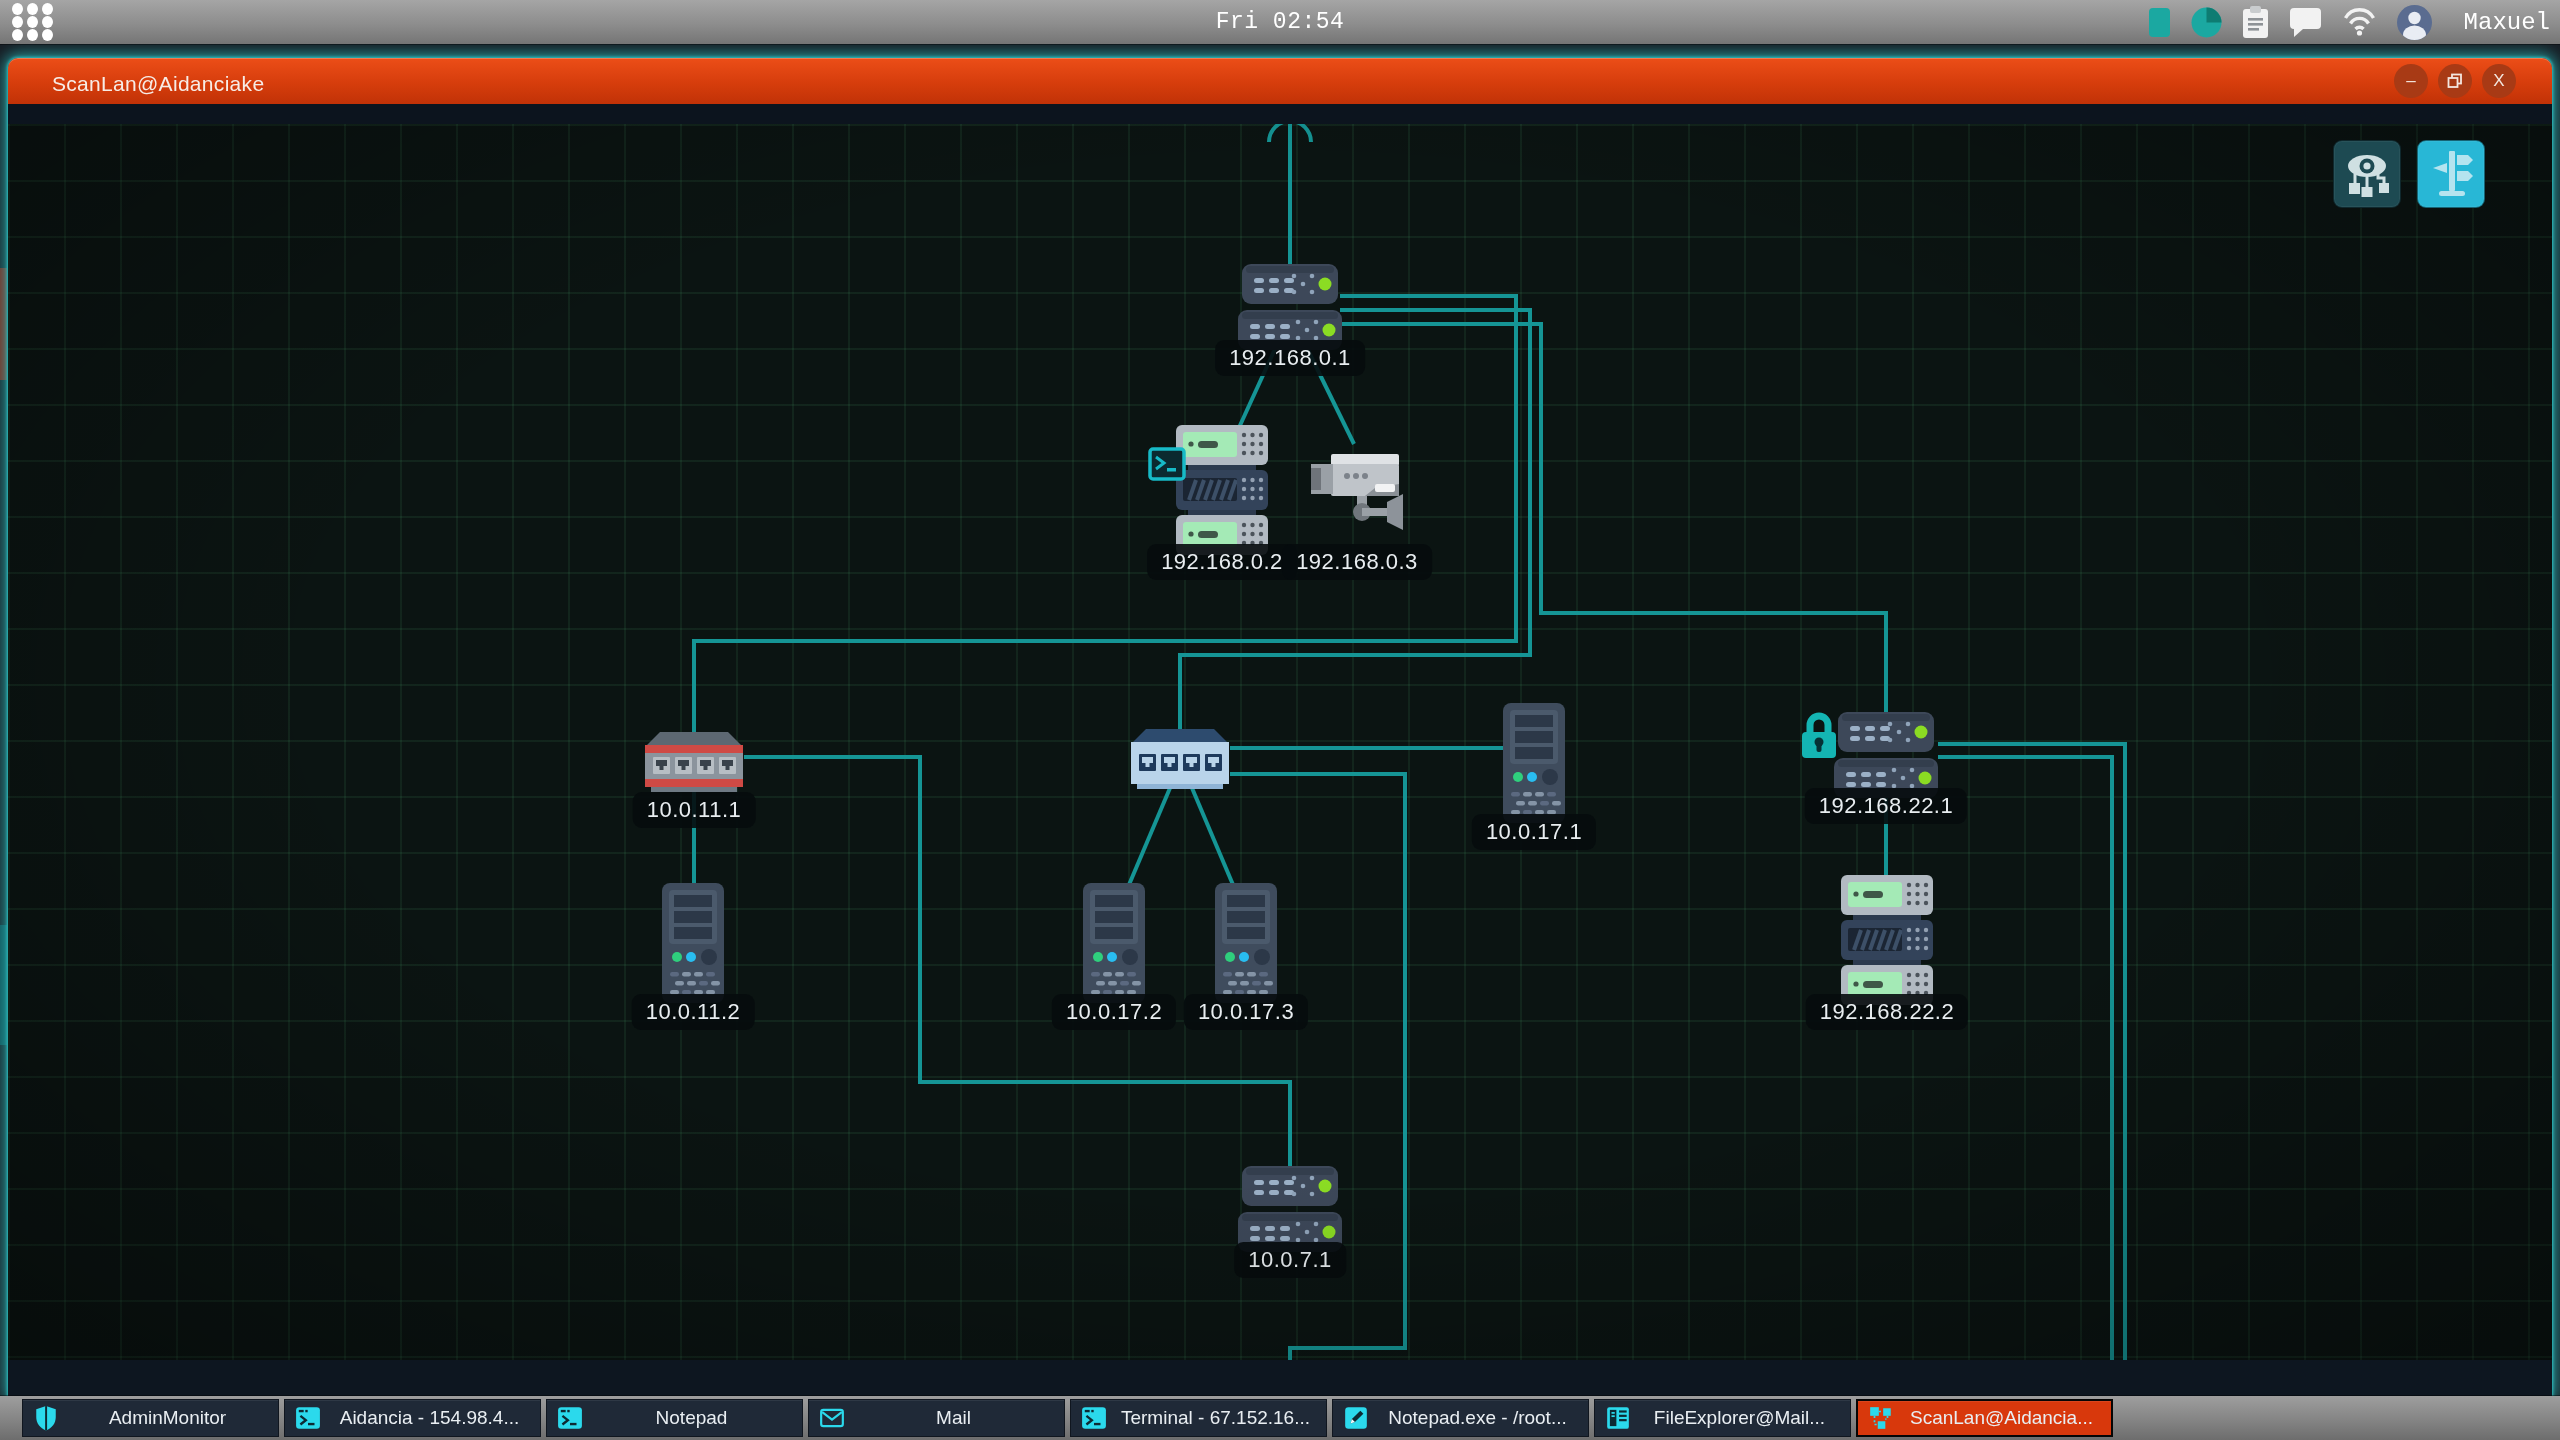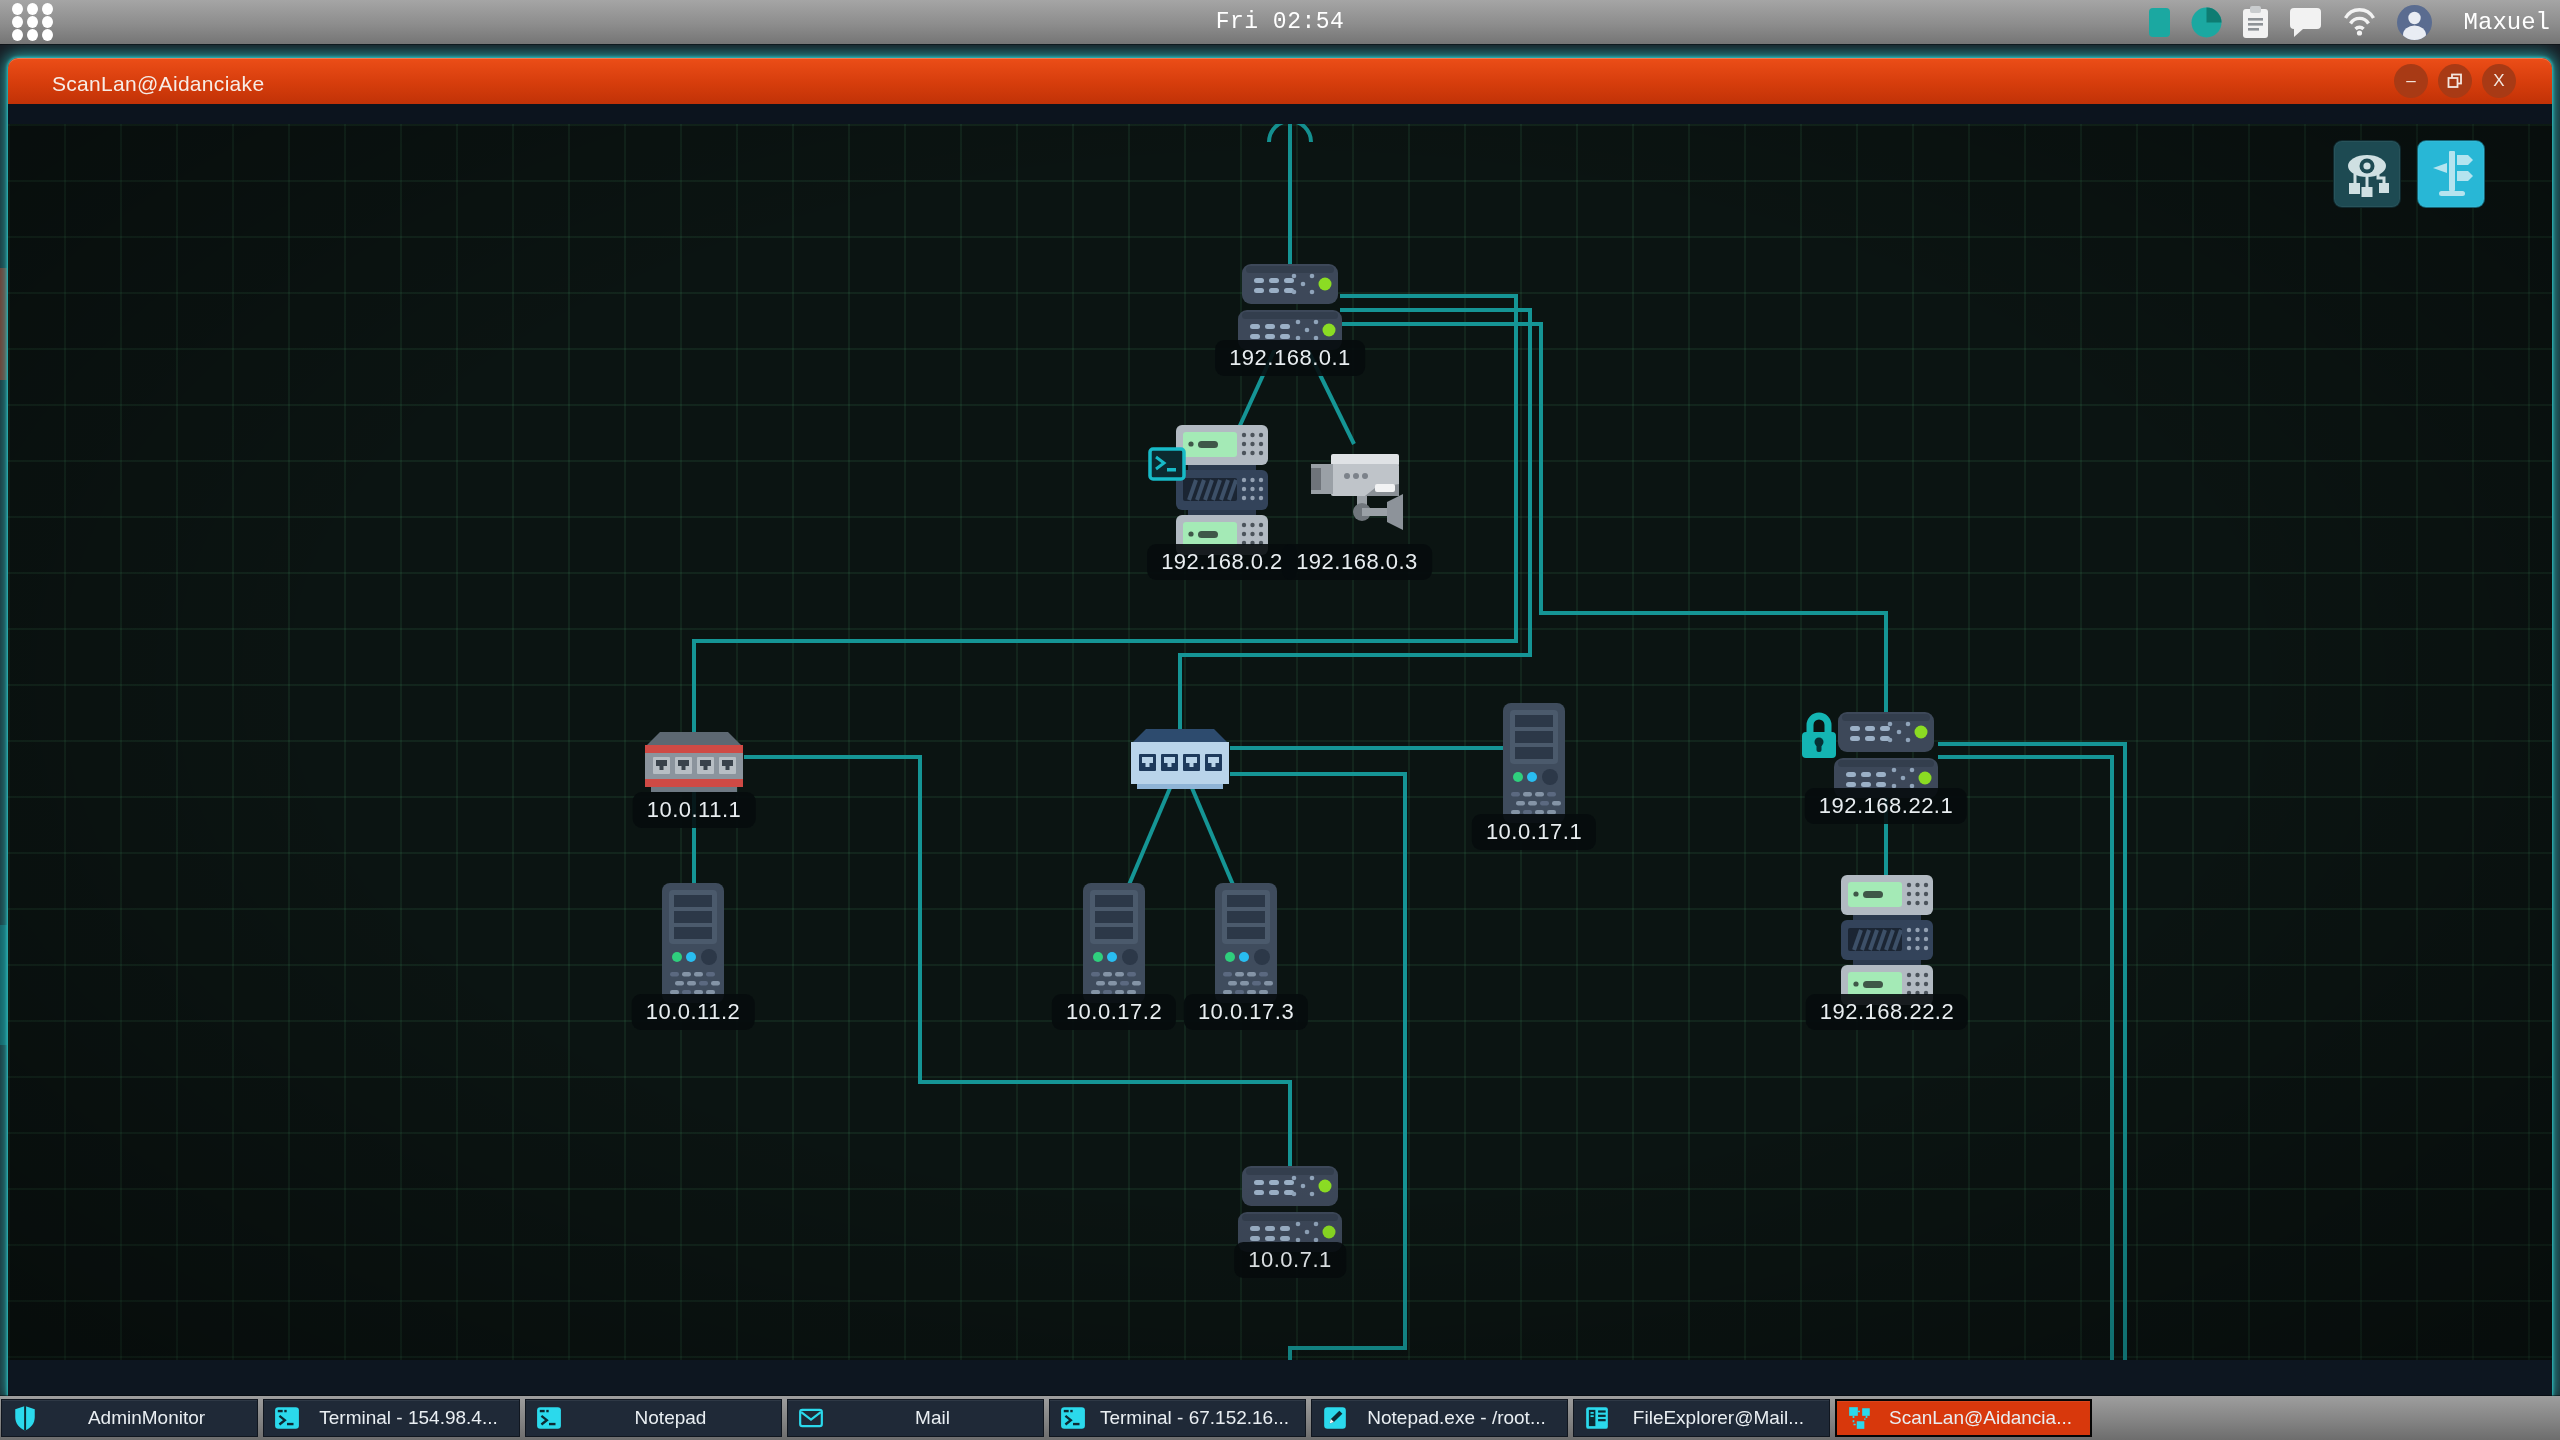--- a/index.html
+++ b/index.html
@@ -56,21 +56,21 @@
   .node-label { position:absolute; left:0; transform:translateX(-50%); white-space:nowrap;
     background:rgba(6,11,13,.9); border-radius:9px; padding:5px 14px;
     color:#e8edf0; font-size:22px; letter-spacing:.5px; }
   .map-btn { position:absolute; width:68px; height:68px; border-radius:9px; border:1px solid rgba(0,0,0,.45);
     display:flex; align-items:center; justify-content:center; cursor:pointer; z-index:4;
     box-shadow:0 0 0 1px rgba(255,255,255,.05) inset; }
 
   
   .taskbar { position:absolute; left:0; bottom:0; width:100%; height:44px; z-index:6;
     background:linear-gradient(180deg,#9e9e9e 0%,#848484 55%,#6d6d6d 100%);
-    display:flex; align-items:center; padding-left:1px; gap:5px; box-shadow:0 -1px 0 rgba(0,0,0,.4); }
+    display:flex; align-items:center; padding-left:22px; gap:5px; box-shadow:0 -1px 0 rgba(0,0,0,.4); }
   .task-item { width:257px; height:38px; flex:none; background:#1f2937; border:1px solid #10161f;
     box-shadow:inset 0 1px 0 rgba(255,255,255,.07); display:flex; align-items:center;
     padding:0 9px; color:#e9eef2; font-size:19px; cursor:pointer; }
   .task-item.active { background:#d8380c; border:2px solid #050505;align-items:center; }
   .task-icon { width:28px; height:28px; margin-right:6px; flex:none; display:flex; align-items:center; justify-content:center; }
   .task-label { flex:1; text-align:center; white-space:nowrap; overflow:hidden; }
 </style>
 </head>
 <body>
 
@@ -626,21 +626,21 @@
       <button class="task-item">
         <span class="task-icon">
           <svg width="26" height="26" viewBox="0 0 24 24">
             <rect x="1" y="2" width="22" height="20" rx="3" fill="#2bd9ec"></rect>
             <rect x="3.5" y="4.5" width="4.5" height="2.2" fill="#0d2a33"></rect>
             <rect x="9.5" y="4.5" width="2.2" height="2.2" fill="#0d2a33"></rect>
             <path d="M5 10 l5 4 l-5 4" stroke="#0d2a33" stroke-width="2.2" fill="none"></path>
             <rect x="12" y="16.5" width="6" height="2.2" fill="#0d2a33"></rect>
           </svg>
         </span>
-        <span class="task-label">Terminal - 154.98.4...</span>
+        <span class="task-label">Aidancia - 154.98.4...</span>
       </button>
       <button class="task-item">
         <span class="task-icon">
           <svg width="26" height="26" viewBox="0 0 24 24">
             <rect x="1" y="2" width="22" height="20" rx="3" fill="#2bd9ec"></rect>
             <rect x="3.5" y="4.5" width="4.5" height="2.2" fill="#0d2a33"></rect>
             <rect x="9.5" y="4.5" width="2.2" height="2.2" fill="#0d2a33"></rect>
             <path d="M5 10 l5 4 l-5 4" stroke="#0d2a33" stroke-width="2.2" fill="none"></path>
             <rect x="12" y="16.5" width="6" height="2.2" fill="#0d2a33"></rect>
           </svg>

